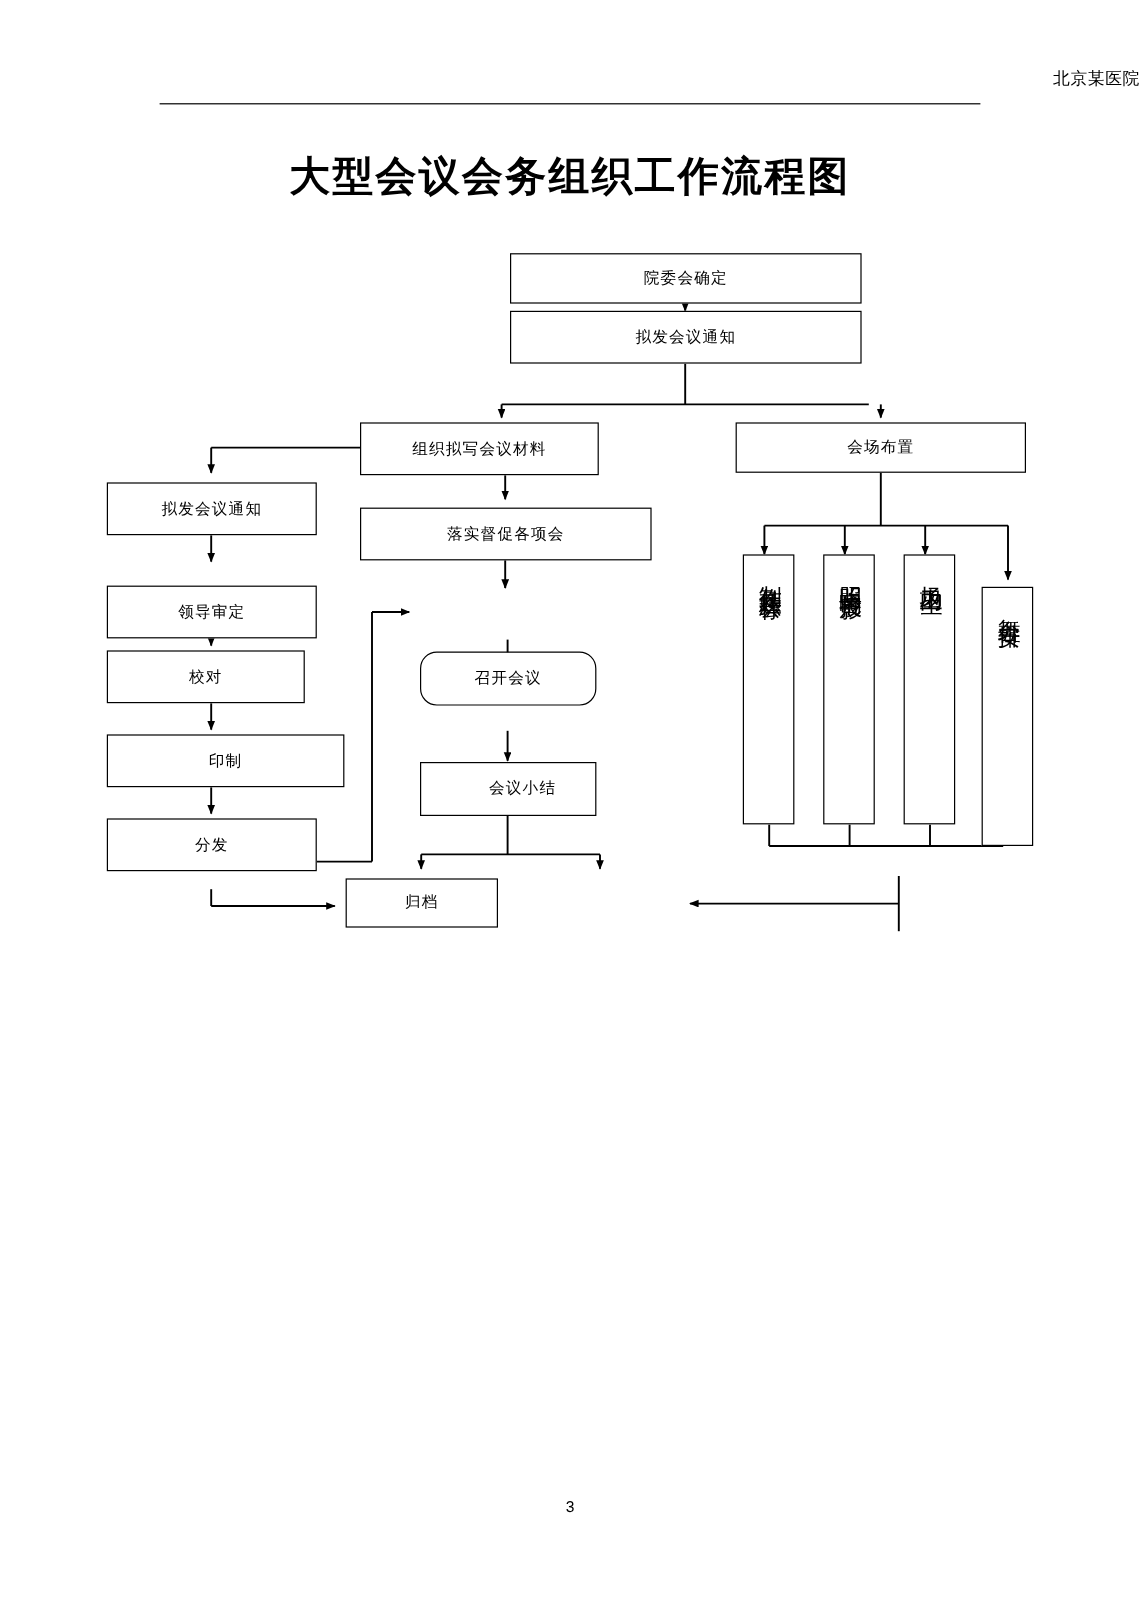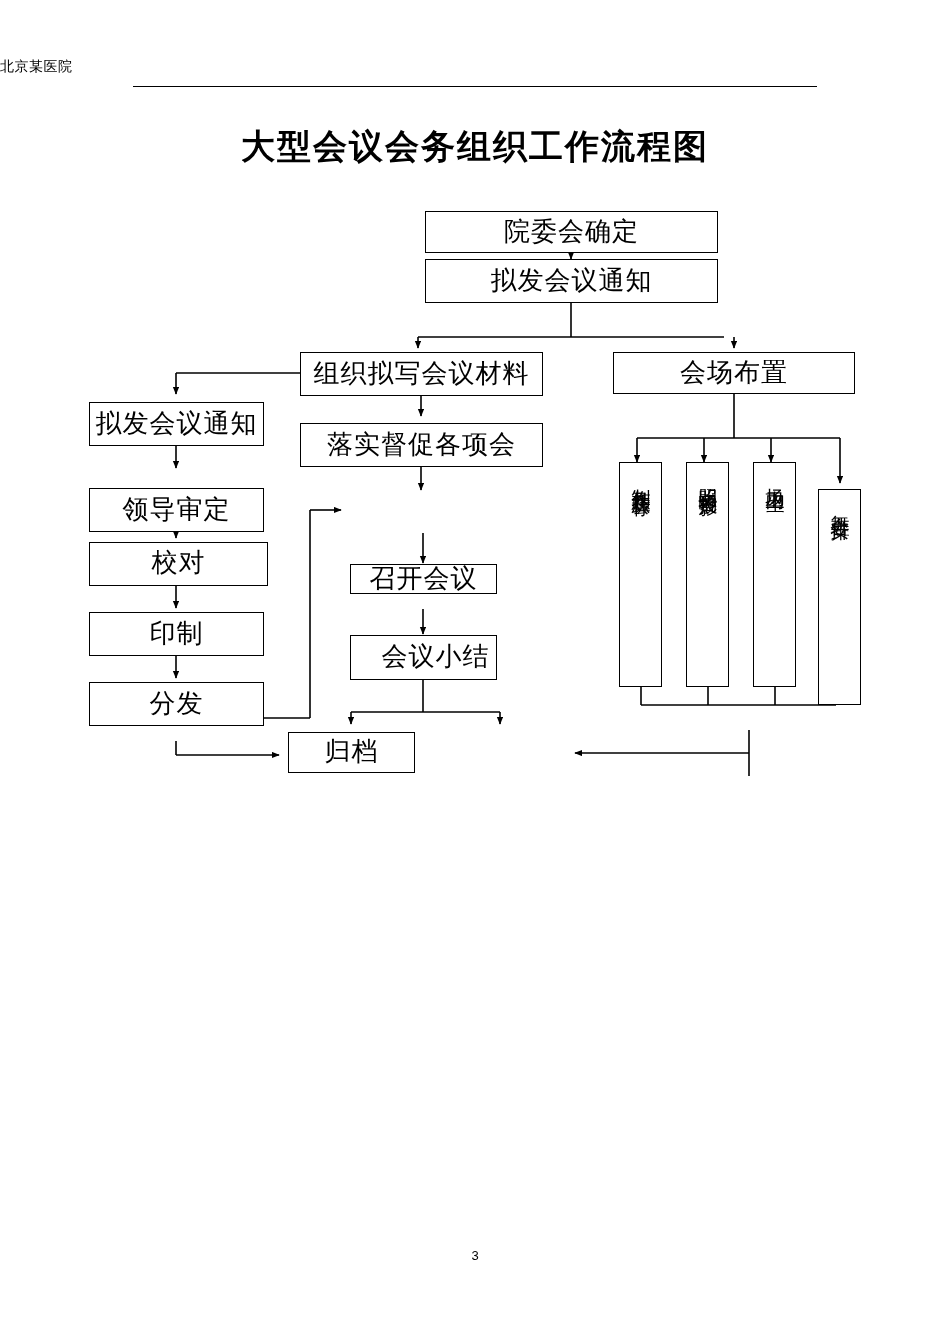--- a/index.html
+++ b/index.html
@@ -19,21 +19,21 @@
   
   #header-area {
     position: absolute;
     left: 0; top: 0;
     width: 950px; height: 100px;
   }
   #header-text {
     position: absolute;
     left: 0; top: 58px;
     width: 950px;
-    text-align: left;
+    text-align: right;
     font-size: 14px;
     line-height: 18px;
     letter-spacing: 0.5px;
   }
   #header-rule {
     position: absolute;
     left: 133px; top: 86px;
     width: 684px; height: 0;
     border-top: 1.6px solid #000;
   }
@@ -64,21 +64,21 @@
   }
 
   .node {
     position: absolute;
     border: 1.4px solid #000;
     background: #ffffff;
     box-sizing: border-box;
     display: flex;
     align-items: center;
     justify-content: center;
-    font-size: 26px;
+    font-size: 13px;
     line-height: 1.1;
     letter-spacing: 1px;
     white-space: nowrap;
   }
 
   
   .node.vertical {
     writing-mode: vertical-rl;
     text-orientation: upright;
     letter-spacing: 2px;
@@ -171,38 +171,38 @@
       <path d="M749,730 L749,776"></path>
       <path d="M749,753 L575,753" marker-end="url(#arrow)"></path>
 
     </g>
   </svg>
 
   <div class="node" style="left:425px; top:211px; width:293px; height:42px;">院委会确定</div>
 
   <div class="node" style="left:425px; top:259px; width:293px; height:44px;">拟发会议通知</div>
 
-  <div class="node" style="left:300px; top:352px; width:243px; height:44px;">组织拟写会议材料</div>
+  <div class="node" style="left:300px; top:352px; width:199px; height:44px;">组织拟写会议材料</div>
 
   <div class="node" style="left:613px; top:352px; width:242px; height:42px;">会场布置</div>
 
   <div class="node" style="left:89px; top:402px; width:175px; height:44px;">拟发会议通知</div>
 
   <div class="node" style="left:89px; top:488px; width:175px; height:44px;">领导审定</div>
 
-  <div class="node" style="left:89px; top:542px; width:179px; height:44px;font-family:Liberation Mono, monospace;">校对</div>
-
-  <div class="node" style="left:89px; top:612px; width:175px; height:44px;">印制</div>
+  <div class="node" style="left:89px; top:542px; width:165px; height:44px;">校对</div>
+
+  <div class="node" style="left:89px; top:612px; width:198px; height:44px;">印制</div>
 
   <div class="node" style="left:89px; top:682px; width:175px; height:44px;">分发</div>
 
   <div class="node" style="left:300px; top:423px; width:243px; height:44px;">落实督促各项会</div>
 
 
-  <div class="node" style="left:350px; top:564px; width:147px; height:30px;">召开会议</div>
+  <div class="node" style="left:350px; top:543px; width:147px; height:45px;border-radius:14px;">召开会议</div>
 
   <div class="node" style="left:350px; top:635px; width:147px; height:45px;padding-left:24px;">会议小结</div>
 
   <div class="node" style="left:288px; top:732px; width:127px; height:41px;font-family:Liberation Serif, serif;">归档</div>
 
 
   <div class="node vertical" style="left:619px; top:462px; width:43px; height:225px;">
     <span class="vlabel">制作悬挂会标</span>
   </div>
 

